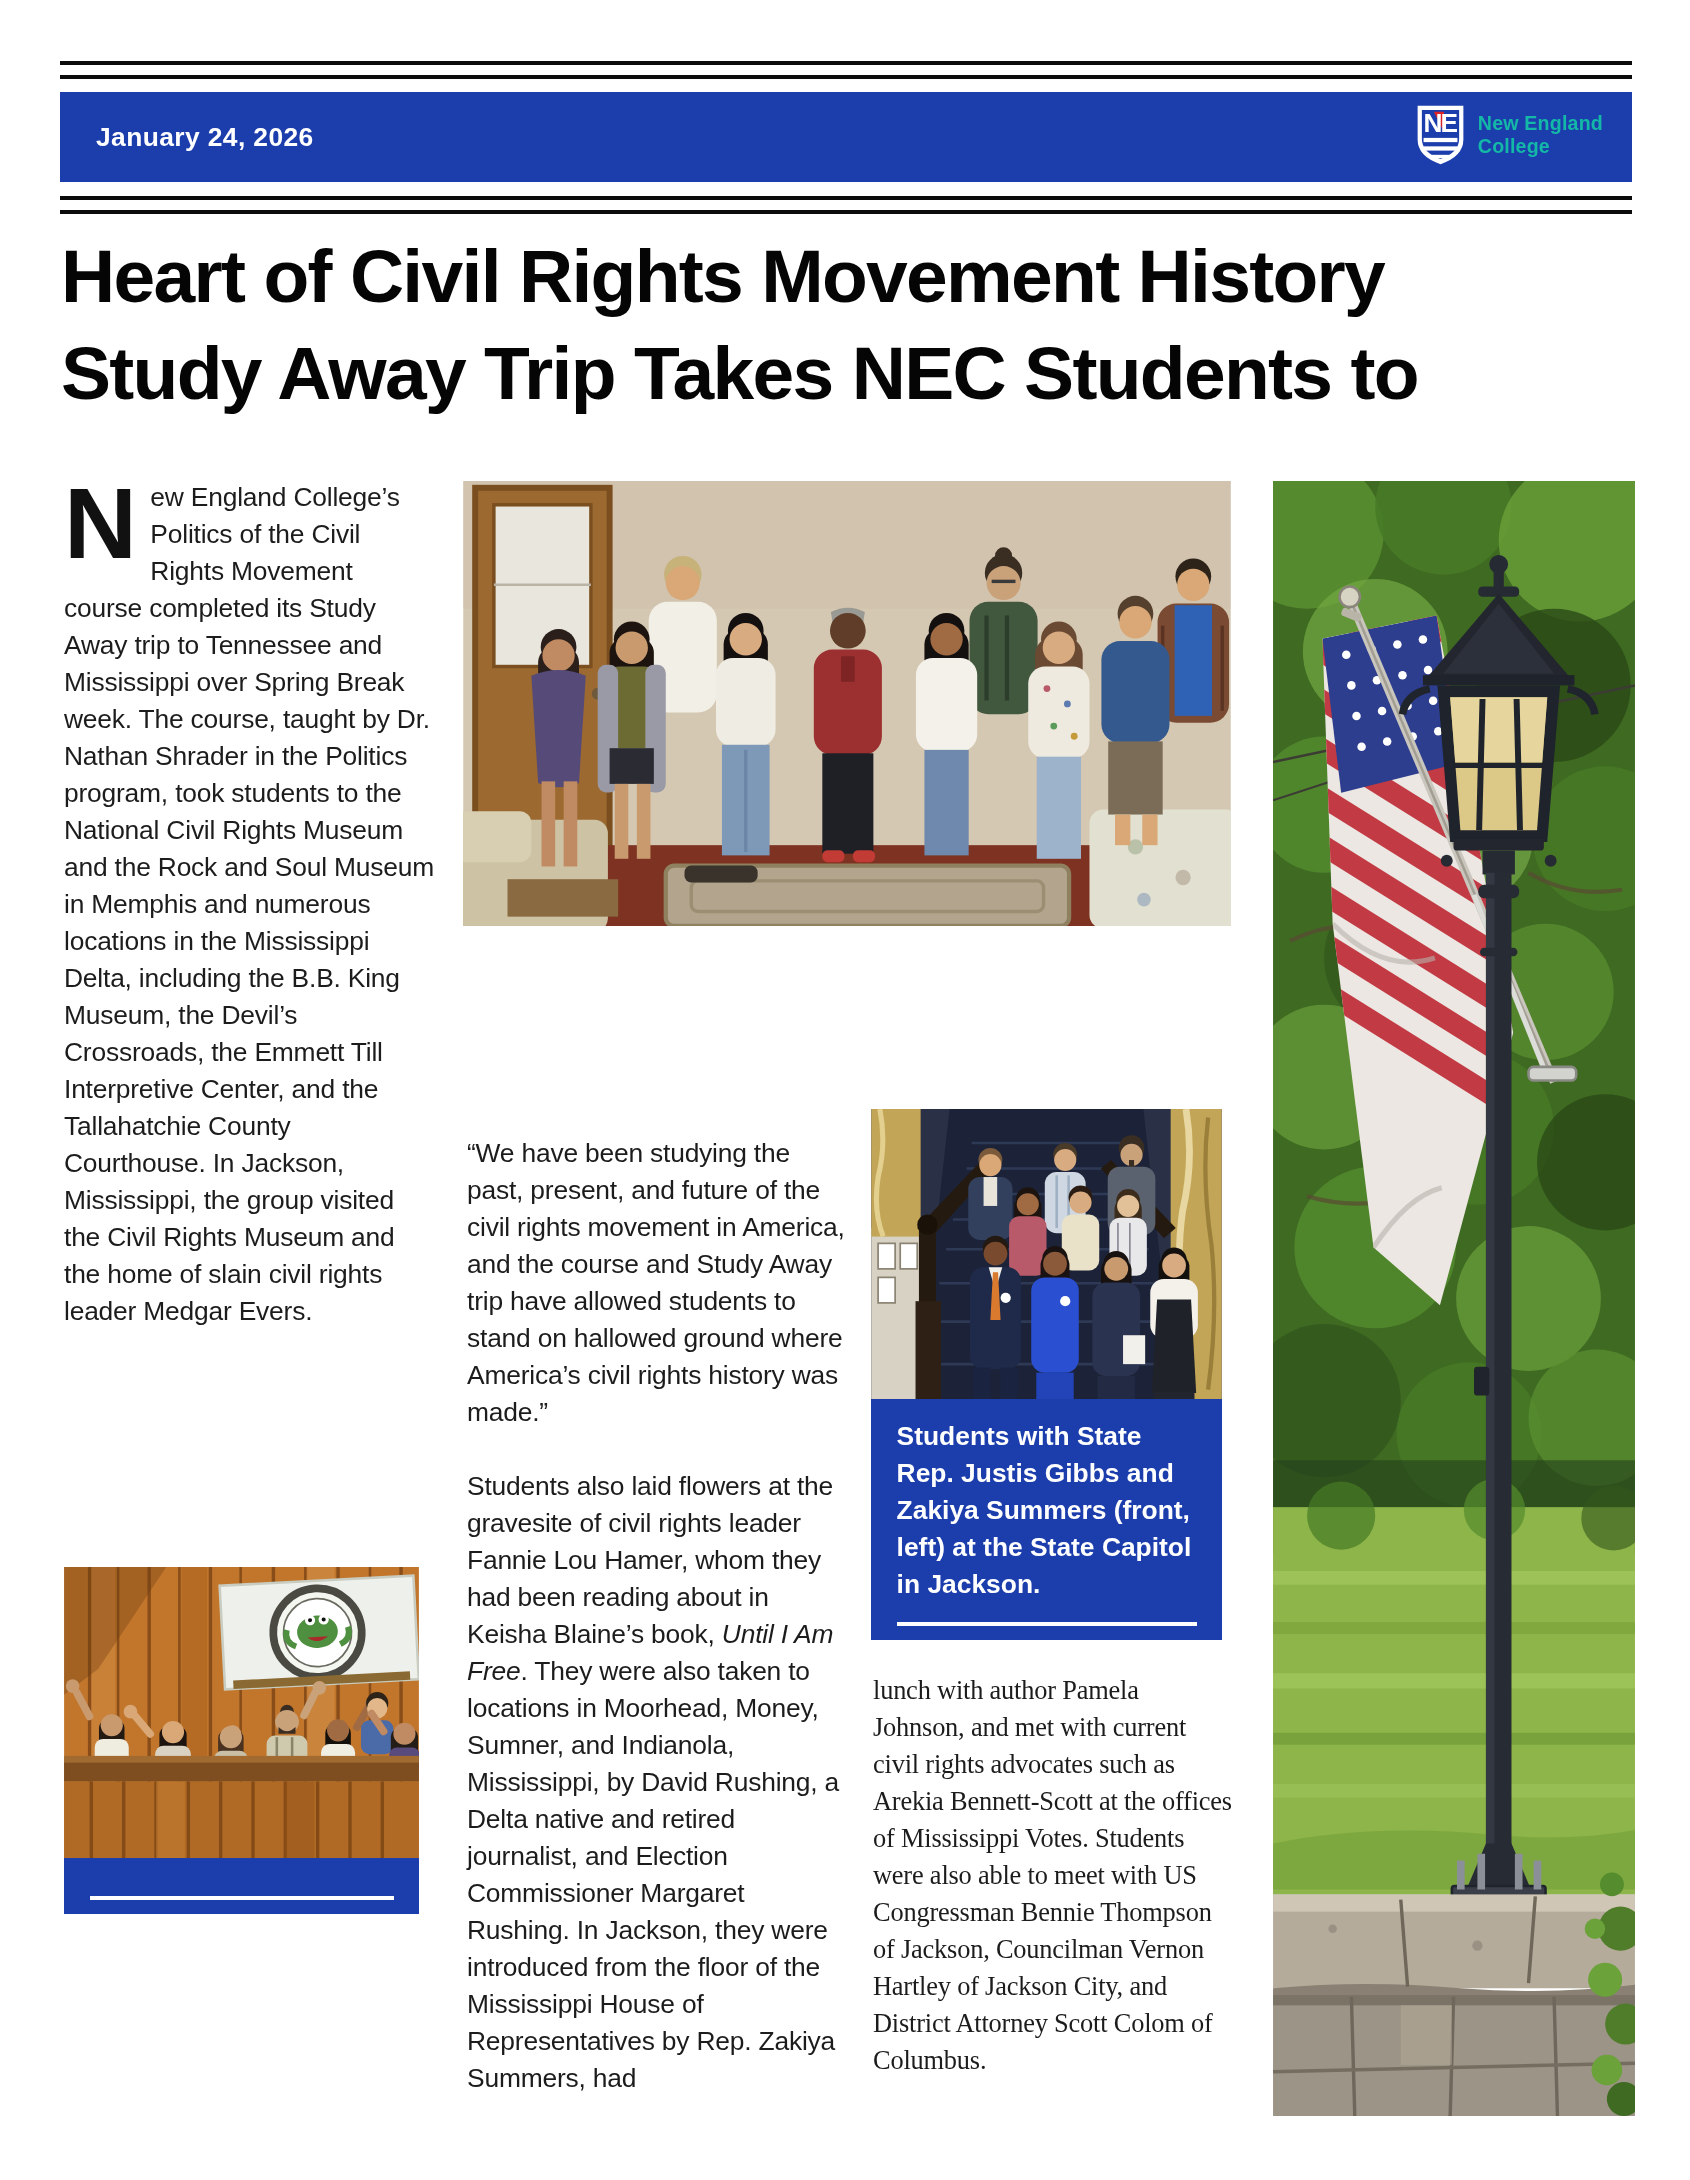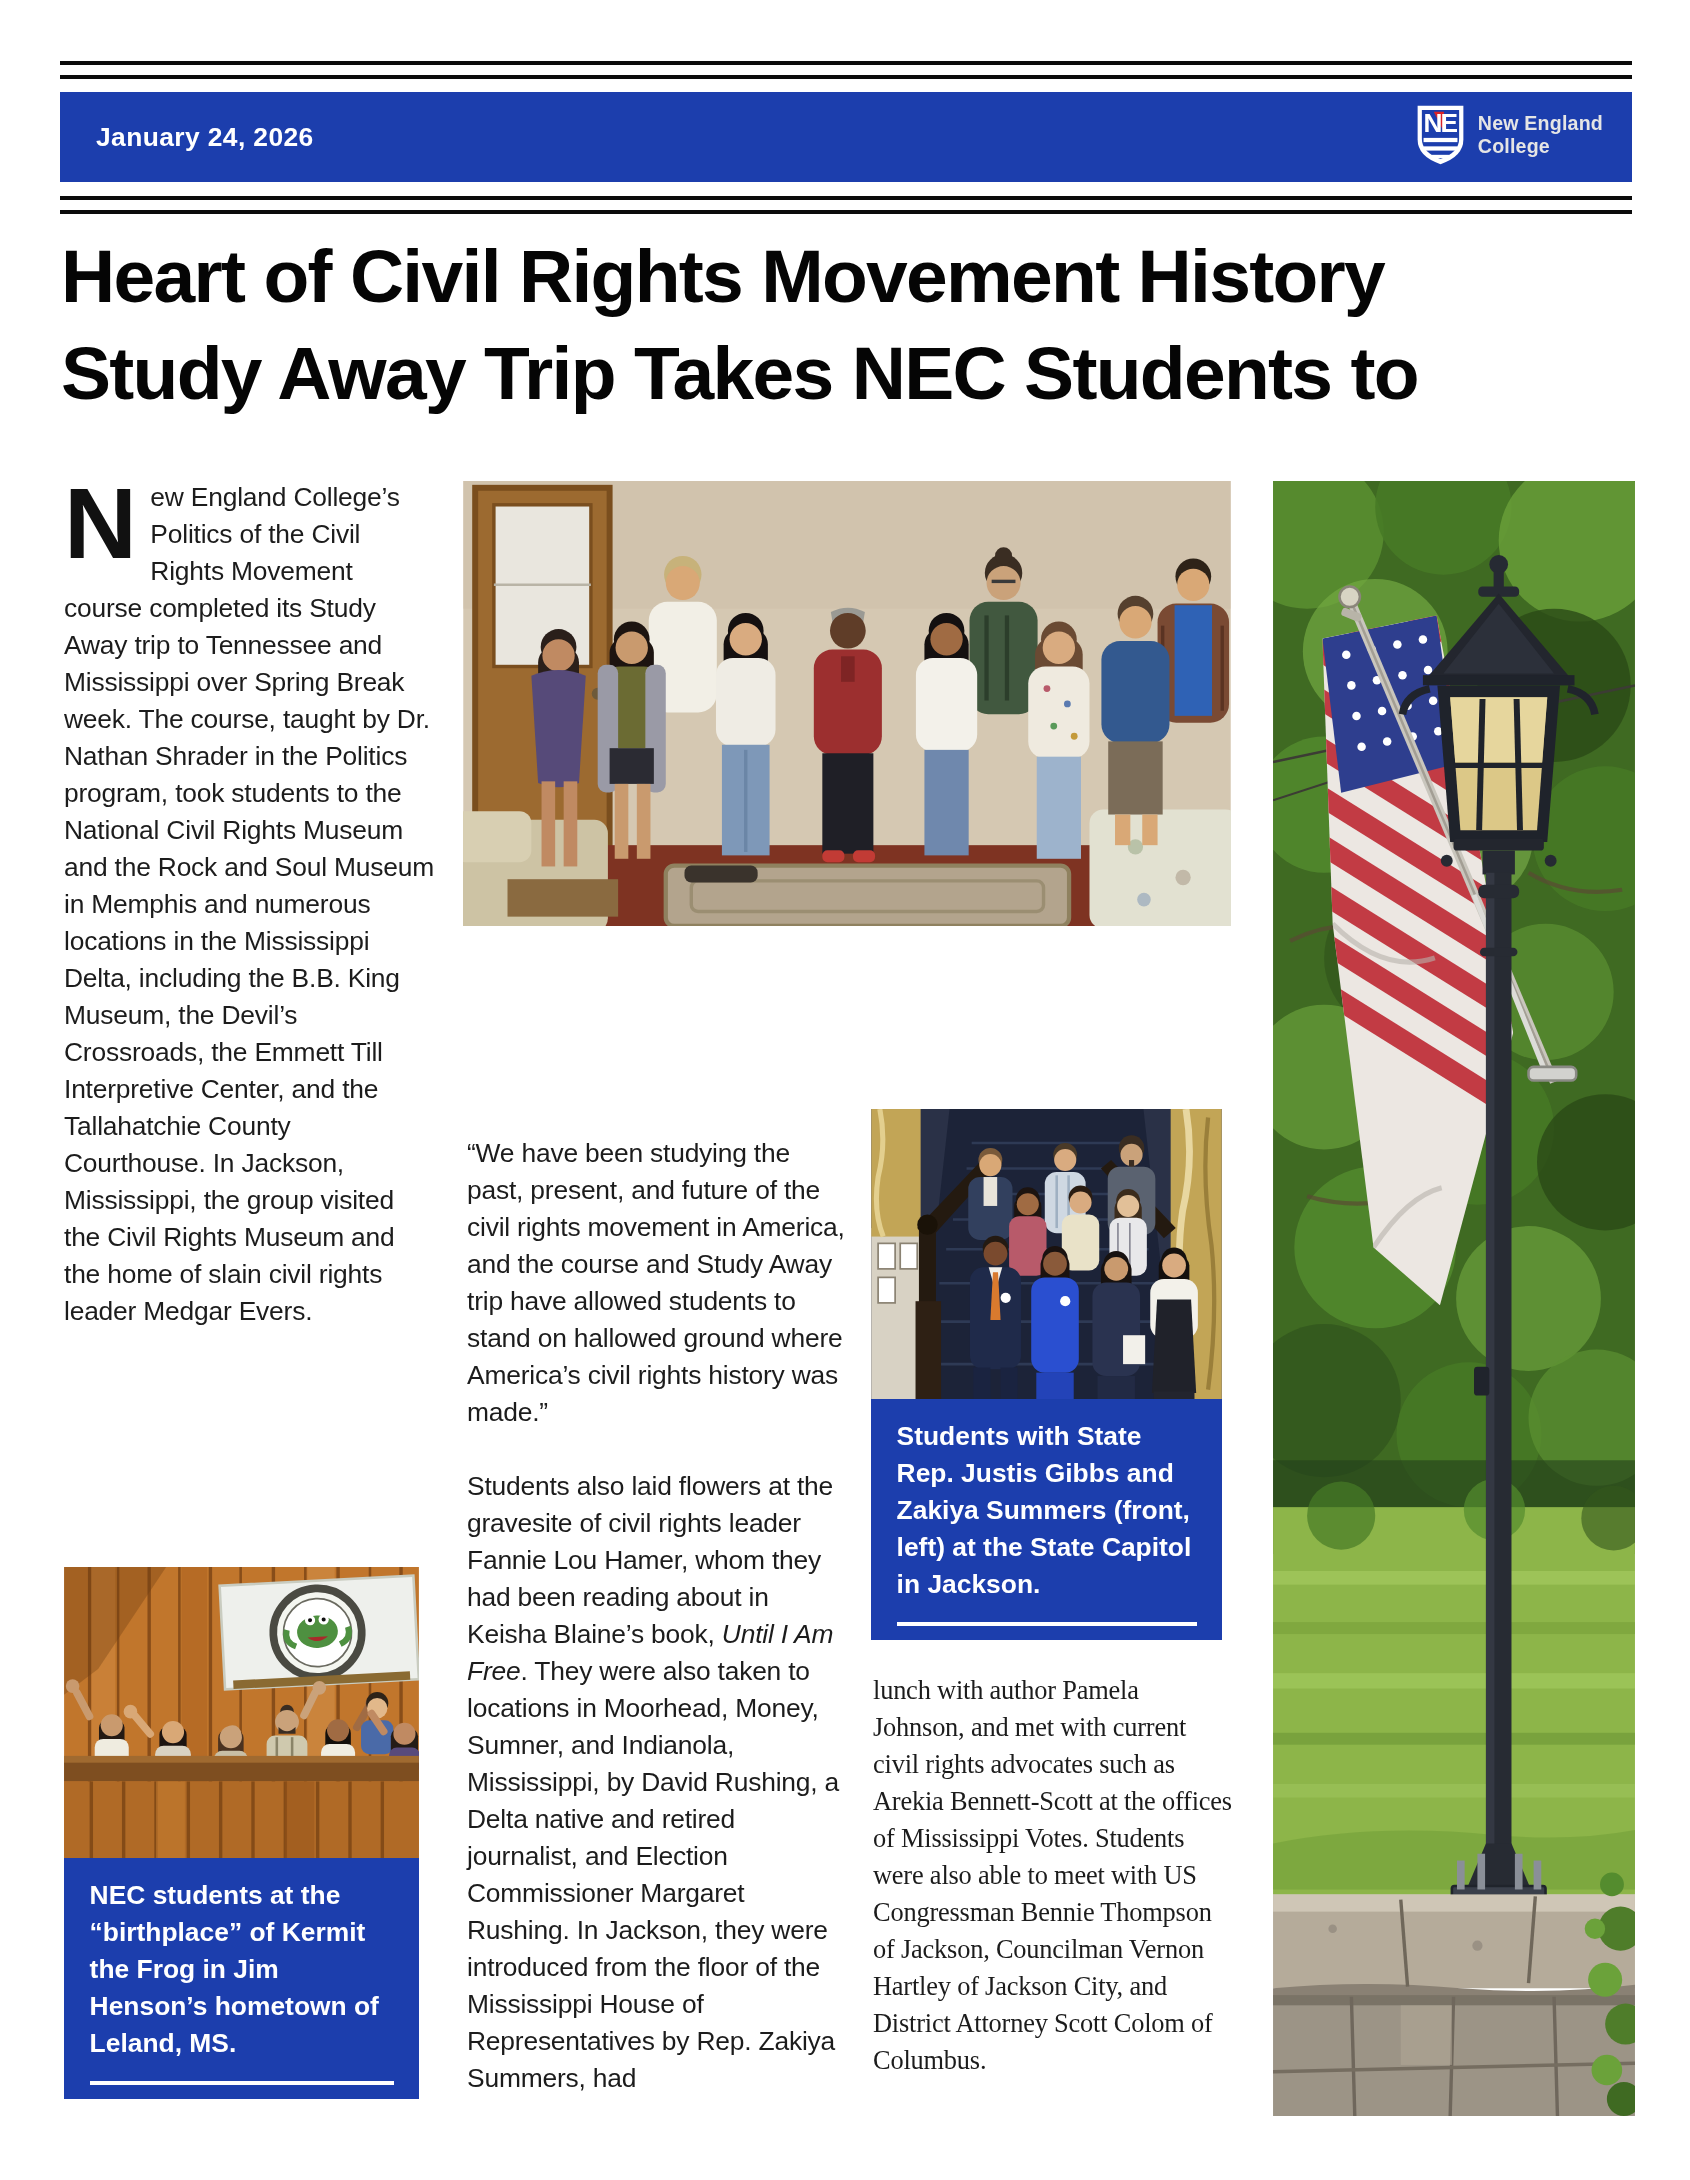--- a/index.html
+++ b/index.html
@@ -9,21 +9,21 @@
   }
   .abs{position:absolute;}
   
   .rule-double{left:60px;width:1572px;height:10.2px;border-top:4.3px solid #0b0b0b;border-bottom:4.3px solid #0b0b0b;}
   .rule-top{top:61px;}
   .rule-under{top:196px;}
   .header-bar{left:60px;top:92px;width:1572px;height:90px;background:#1c3ead;display:flex;align-items:center;}
   .date{margin-left:36px;color:#ffffff;font-size:26.4px;font-weight:bold;letter-spacing:0.4px;}
   .logo{position:absolute;right:29px;top:12px;display:flex;align-items:center;gap:12px;}
   .logo-shield{width:51px;height:61px;display:block;}
-  .logo-text{color:#e5e5e5;font-size:19.6px;line-height:23px;font-weight:bold;letter-spacing:0.2px;}
+  .logo-text{color:#14b8a6;font-size:19.6px;line-height:23px;font-weight:bold;letter-spacing:0.2px;}
   
   .headline{left:61px;top:228px;width:1572px;color:#050505;font-weight:bold;
     font-size:75px;line-height:97px;letter-spacing:-1.7px;}
   
   .bodycol{font-size:26.4px;line-height:37px;letter-spacing:-0.2px;color:#1c1c1c;}
   .bodycol p{margin:0 0 37px 0;}
   .col-left{left:64px;top:479px;width:370px;}
   .col-mid{left:467px;top:1135px;width:382px;}
   .col-right{left:873px;top:1672px;width:361px;font-family:Liberation Serif, serif;}
   .dropcap{float:left;font-size:101px;line-height:82px;padding:3.4px 13.6px 19px 0;font-weight:bold;color:#111;}
@@ -407,21 +407,20 @@
           <rect x="220" y="252" width="4" height="90" fill="#5a2d0a"></rect>
         <rect x="258" y="252" width="4" height="90" fill="#5a2d0a"></rect>
           <rect x="296" y="252" width="4" height="90" fill="#5a2d0a"></rect>
         <rect x="334" y="252" width="4" height="90" fill="#5a2d0a"></rect>
           <rect x="372" y="252" width="4" height="90" fill="#5a2d0a"></rect>
       </g>
       <rect x="108" y="252" width="34" height="90" fill="#c47c30" opacity="0.55"></rect>
       <rect x="260" y="252" width="34" height="90" fill="#95541a" opacity="0.5"></rect>
     </svg>
     <figcaption class="caption">
-      <span>NEC students at the “birthplace” of Kermit the Frog in Jim Henson’s hometown of Leland, MS.</span>
       <div class="cap-rule" style="width:304px;"></div>
     </figcaption>
   </figure>
 
   <figure class="abs fig fig-flag" style="margin:0;">
     <svg viewBox="0 0 425 1920" width="362" height="1635">
       <defs>
         <clipPath id="flagclip">
             <polygon points="58,185 192,158 282,648 196,968 118,900 70,520"></polygon>
           </clipPath>

